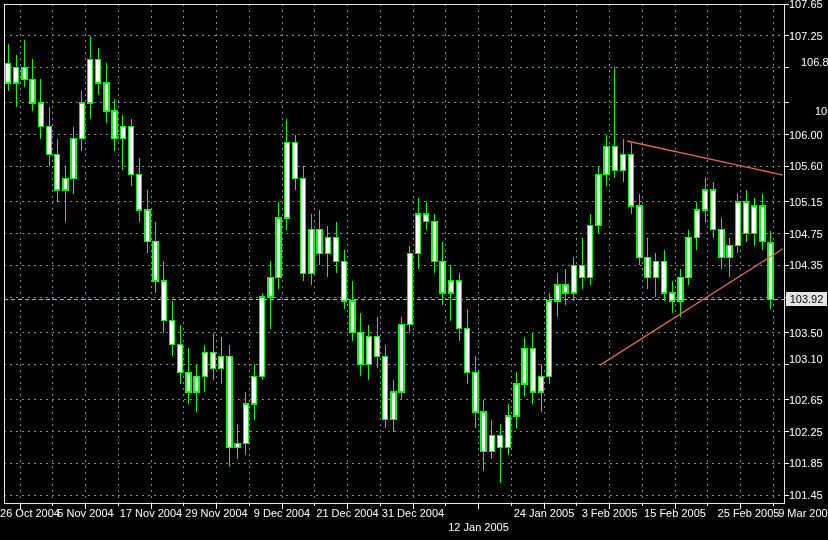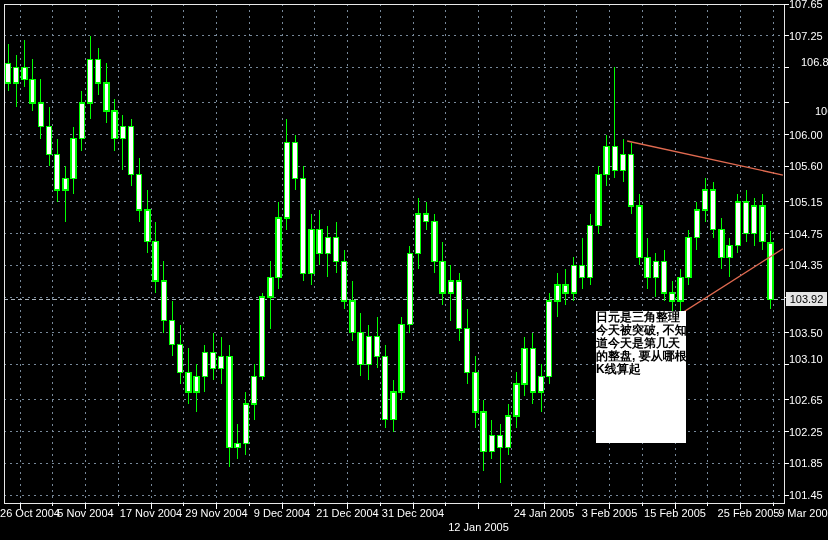--- a/index.html
+++ b/index.html
@@ -518,21 +518,14 @@
       <div class="x-label" style="left: 433.5px; margin-top: 14px;">12 Jan 2005</div>
       <div class="x-label" style="left: 499px;">24 Jan 2005</div>
       <div class="x-label" style="left: 564.5px;">3 Feb 2005</div>
       <div class="x-label" style="left: 630px;">15 Feb 2005</div>
       <div class="x-label" style="left: 695.5px; margin-left: 8px;">25 Feb 2005</div>
       <div class="x-label" style="left: 761px;">9 Mar 2005</div>
     </div>
 
   <div class="price-badge">103.92</div>
 
-  <div class="note-box">
-    <div>日元是三角整理</div>
-    <div>今天被突破, 不知</div>
-    <div>道今天是第几天</div>
-    <div>的整盘, 要从哪根</div>
-    <div>K线算起</div>
-  </div>
 
 </div>
 
 </body></html>

